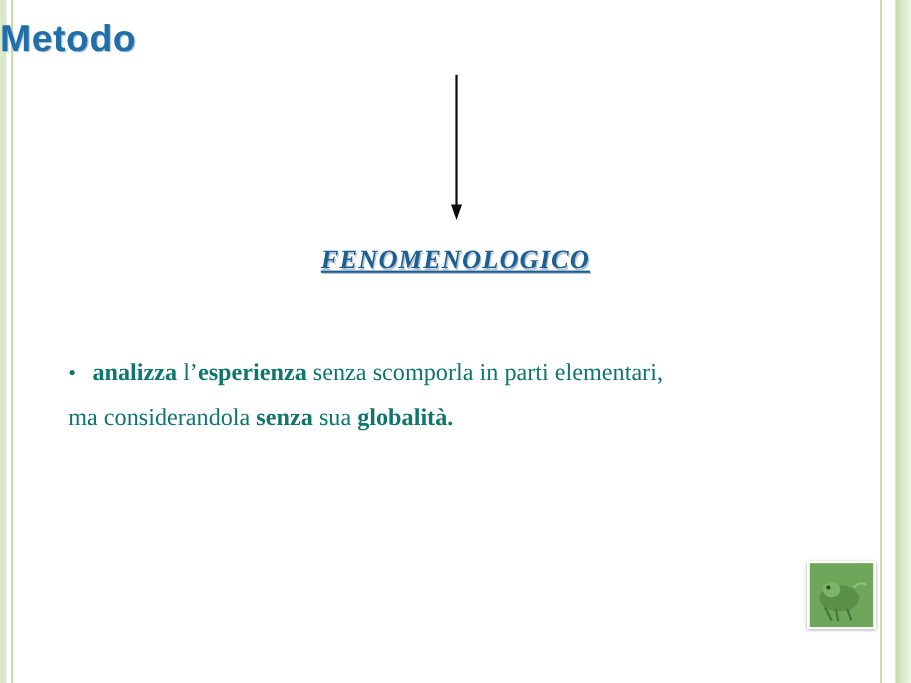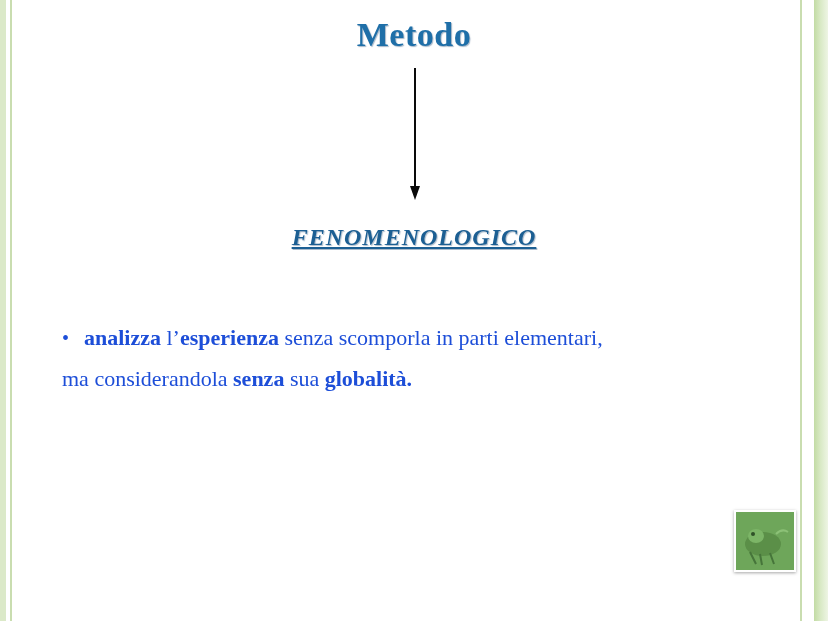--- a/index.html
+++ b/index.html
@@ -68,22 +68,21 @@
     top: 0;
     width: 14px;
     height: 621px;
     background: linear-gradient(to right, #c2dba4 0%, #d8e9c4 45%, #eef5e4 100%);
   }
   .title {
     position: absolute;
     top: 16px;
     left: 0;
     width: 828px;
-    text-align: center;
-    font-family: Liberation Serif, serif;
+    font-family: Liberation Sans, sans-serif;
     font-weight: bold;
     font-size: 34px;
     color: #1f6fa8;
     letter-spacing: 0.5px;
     text-shadow: 1px 1px 1px rgba(150,170,190,0.85);
   }
   .arrow-wrap {
     position: absolute;
     left: 414px;
     top: 68px;
@@ -123,21 +122,21 @@
     text-decoration: underline;
     text-shadow: 1px 1px 1px rgba(150,170,190,0.8);
   }
   .body-block {
     position: absolute;
     top: 318px;
     left: 62px;
     width: 720px;
     font-family: "Liberation Serif", serif;
     font-size: 22px;
-    color: #1d4ed8;
+    color: #0f766e;
     line-height: 1.85;
   }
   .bullet-dot {
     display: inline-block;
     width: 22px;
     text-align: left;
     font-size: 20px;
   }
   .b {
     font-weight: bold;

